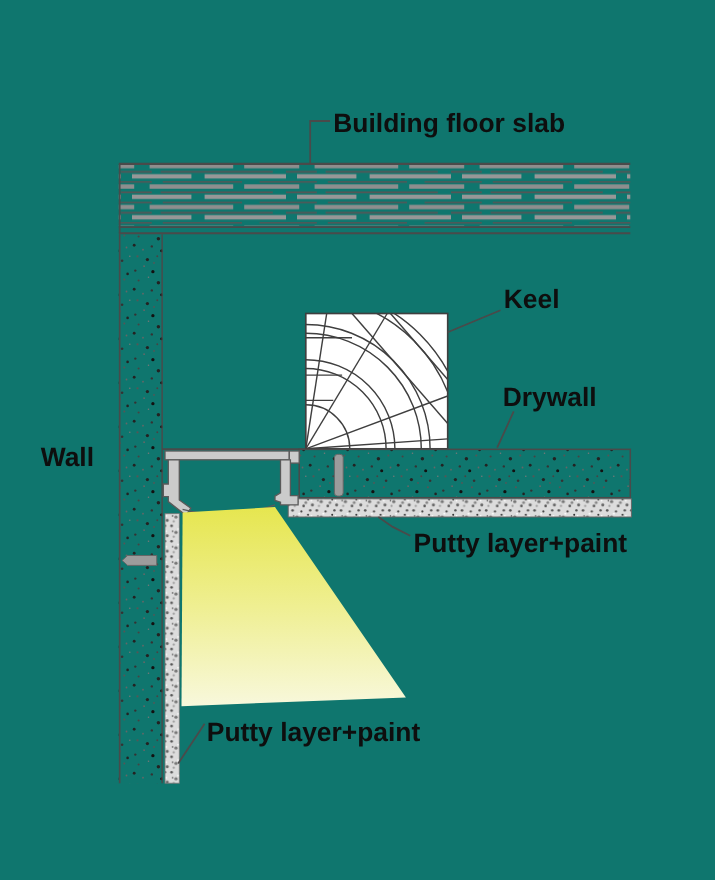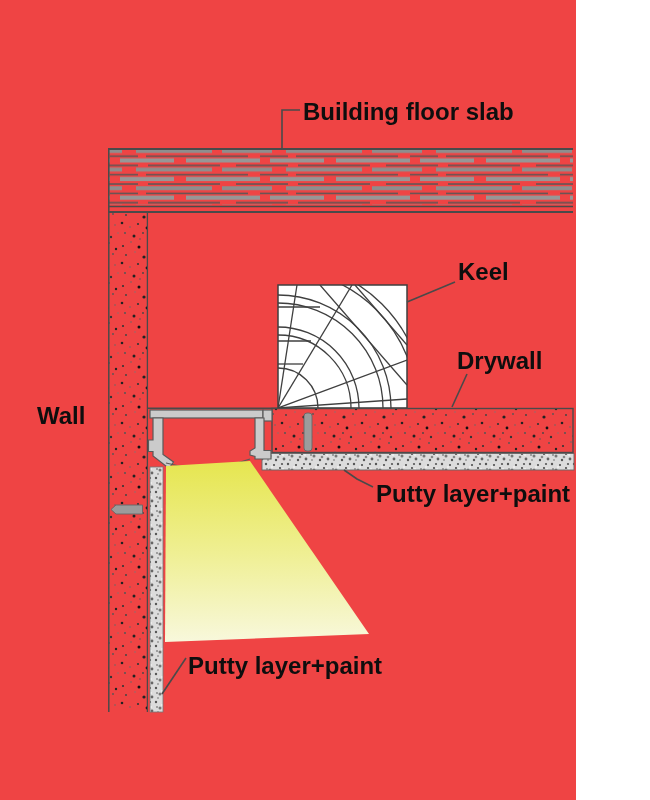--- a/index.html
+++ b/index.html
@@ -1,16 +1,16 @@
 <!DOCTYPE html>
 <html><head>
 <meta charset="utf-8">
 <style>
   html,body{margin:0;padding:0;background:#ffffff;}
-  .canvas{position:relative;width:576px;height:800px;background:#ef4444;overflow:hidden;
+  .canvas{position:relative;width:650px;height:800px;background:#0f766e;overflow:hidden;
           font-family:"Liberation Sans",sans-serif;}
   .lbl{font-family:"Liberation Sans",sans-serif;font-weight:bold;font-size:24px;fill:#0e0e0e;}
   .leader{fill:none;stroke:#4a4a4a;stroke-width:1.6;}
   .edge{stroke:#4a4a4a;fill:none;}
   .keelline{stroke:#3f3f3f;stroke-width:1.3;fill:none;}
 </style>
 </head>
 <body>
 
 <div class="canvas">

